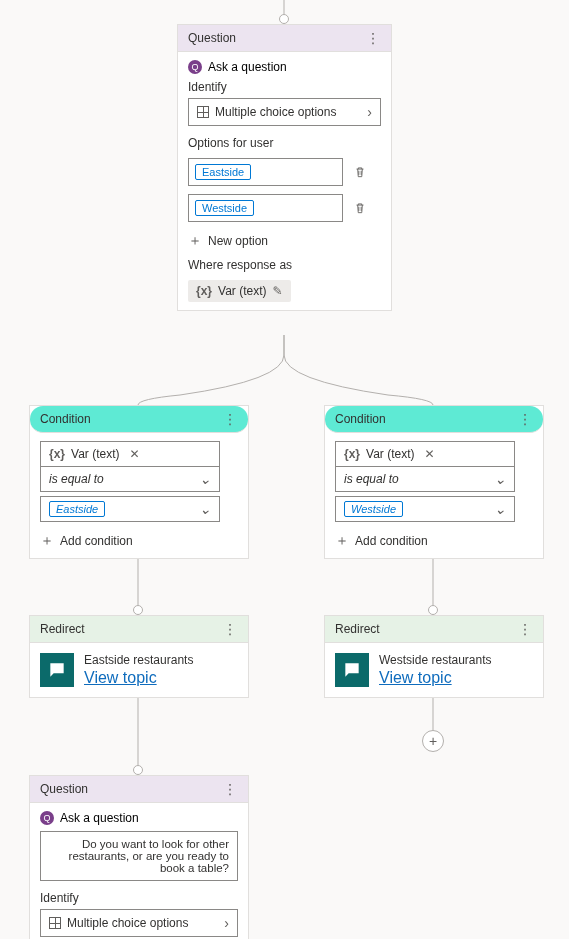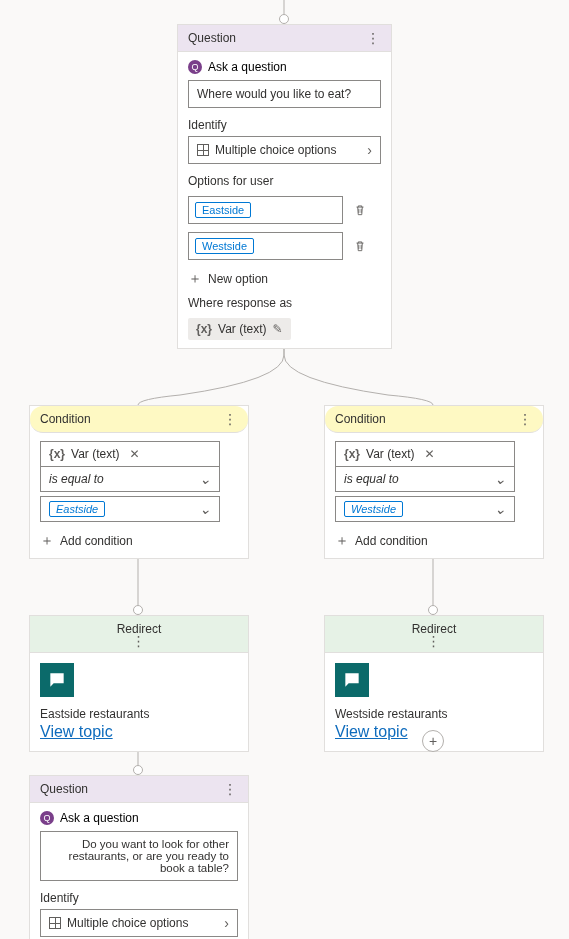--- a/index.html
+++ b/index.html
@@ -3,22 +3,22 @@
 <meta charset="utf-8">
 <style>
 * { box-sizing: border-box; margin: 0; padding: 0; font-family: 'Segoe UI', Tahoma, Geneva, Verdana, sans-serif; }
 body { background: #faf9f8; width: 569px; height: 939px; position: relative; overflow: hidden; }
 svg.connectors { position: absolute; top: 0; left: 0; width: 569px; height: 939px; pointer-events: none; z-index: 0; }
 .node { position: absolute; background: #fff; border: 1px solid #e1dfdd; z-index: 1; font-size: 12px; }
 .node-header { display: flex; justify-content: space-between; align-items: center; padding: 6px 10px; font-size: 12px; }
 .node-header .title { color: #323130; }
 .node-header .dots { color: #605e5c; letter-spacing: 1px; cursor: pointer; font-size: 14px; line-height: 10px; }
 .q-header { background: #ece4f0; border-bottom: 1px solid #e1dfdd; }
-.c-header { background: #fef9c3; border-bottom: 1px solid #e1dfdd; border-radius: 13px; }
-.r-header { background: #e6f2e6; border-bottom: 1px solid #e1dfdd; flex-direction: column; }
+.c-header { background: #5eead4; border-bottom: 1px solid #e1dfdd; border-radius: 13px; }
+.r-header { background: #e6f2e6; border-bottom: 1px solid #e1dfdd; }
 .node-body { padding: 8px 10px; }
 .ask-row { display: flex; align-items: center; gap: 6px; margin-bottom: 6px; }
 .ask-dot { width: 14px; height: 14px; border-radius: 50%; background: #7a3f8a; color: #fff; font-size: 9px; display: flex; align-items: center; justify-content: center; }
 .prompt-box { border: 1px solid #8a8886; padding: 6px 8px; font-size: 12px; color: #323130; margin-bottom: 10px; background:#fff;}
 .section-label { font-size: 12px; color: #323130; margin: 6px 0 4px 0; }
 .combo { display: flex; align-items: center; justify-content: space-between; border: 1px solid #8a8886; padding: 4px 8px; height: 28px; font-size: 12px; color: #323130; background:#fff;text-align:center; }
 .combo .combo-left { display: flex; align-items: center; gap: 6px; }
 .combo .caret { color: #605e5c; font-size: 14px; }
 .grid-icon { width: 12px; height: 12px; border: 1px solid #605e5c; position: relative; }
 .grid-icon::before, .grid-icon::after { content:''; position:absolute; background:#605e5c; }
@@ -30,21 +30,21 @@
 .trash { width: 14px; height: 14px; color: #605e5c; cursor: pointer; }
 .new-option { display: flex; align-items: center; gap: 6px; margin-top: 10px; color: #323130; cursor: pointer; font-size: 12px;}
 .plus { font-size: 14px; color: #605e5c; }
 .var-pill { display: inline-flex; align-items: center; gap: 6px; background: #edebe9; border-radius: 2px; padding: 4px 8px; font-size: 12px; color: #323130; margin-top: 4px;}
 .var-sym { color: #605e5c; font-weight: 600; }
 .pencil { color: #605e5c; font-size: 12px; cursor:pointer; }
 .cond-var { border: 1px solid #8a8886; padding: 4px 8px; font-size: 12px; color: #323130; display:flex; align-items:center; gap:6px; height:26px; background:#fff;}
 .cond-var .x { margin-left: 4px; color:#605e5c; cursor:pointer; }
 .combo.small { height: 26px; font-style: italic; }
 .add-cond { display:flex; align-items:center; gap:6px; margin-top:10px; font-size:12px; color:#323130; cursor:pointer;}
-.redirect-body { display:flex; gap:10px; padding:10px; align-items:flex-start;flex-direction:column; }
+.redirect-body { display:flex; gap:10px; padding:10px; align-items:flex-start; }
 .chat-icon { width: 34px; height: 34px; background: #0b6a6a; display:flex; align-items:center; justify-content:center; flex-shrink:0;}
 .chat-icon svg { width: 20px; height: 20px; fill: #fff; }
 .redir-text .t1 { font-size:12px; color:#323130; }
 .redir-text .link { font-size:16px; color:#0f6cbd; text-decoration: underline; cursor:pointer; margin-top:2px;}
 .port { position:absolute; width:10px; height:10px; border:1px solid #b3b0ad; border-radius:50%; background:#fff; z-index:2;}
 .plus-circle { position:absolute; width:22px; height:22px; border:1px solid #b3b0ad; border-radius:50%; background:#fff; z-index:2; display:flex; align-items:center; justify-content:center; color:#605e5c; font-size:14px; cursor:pointer;}
 </style>
 </head>
 <body>
 
@@ -67,21 +67,20 @@
 <div class="node" style="left:177px; top:24px; width:215px;">
   <div class="node-header q-header">
     <span class="title">Question</span>
     <span class="dots">⋮</span>
   </div>
   <div class="node-body">
     <div class="ask-row">
       <span class="ask-dot">Q</span>
       <span>Ask a question</span>
     </div>
-    <div class="prompt-box">Where would you like to eat?</div>
     <div class="section-label">Identify</div>
     <div class="combo">
       <div class="combo-left">
         <span class="grid-icon"></span>
         <span>Multiple choice options</span>
       </div>
       <span class="caret">›</span>
     </div>
     <div class="section-label" style="margin-top:10px;">Options for user</div>
     <div class="option-row">

